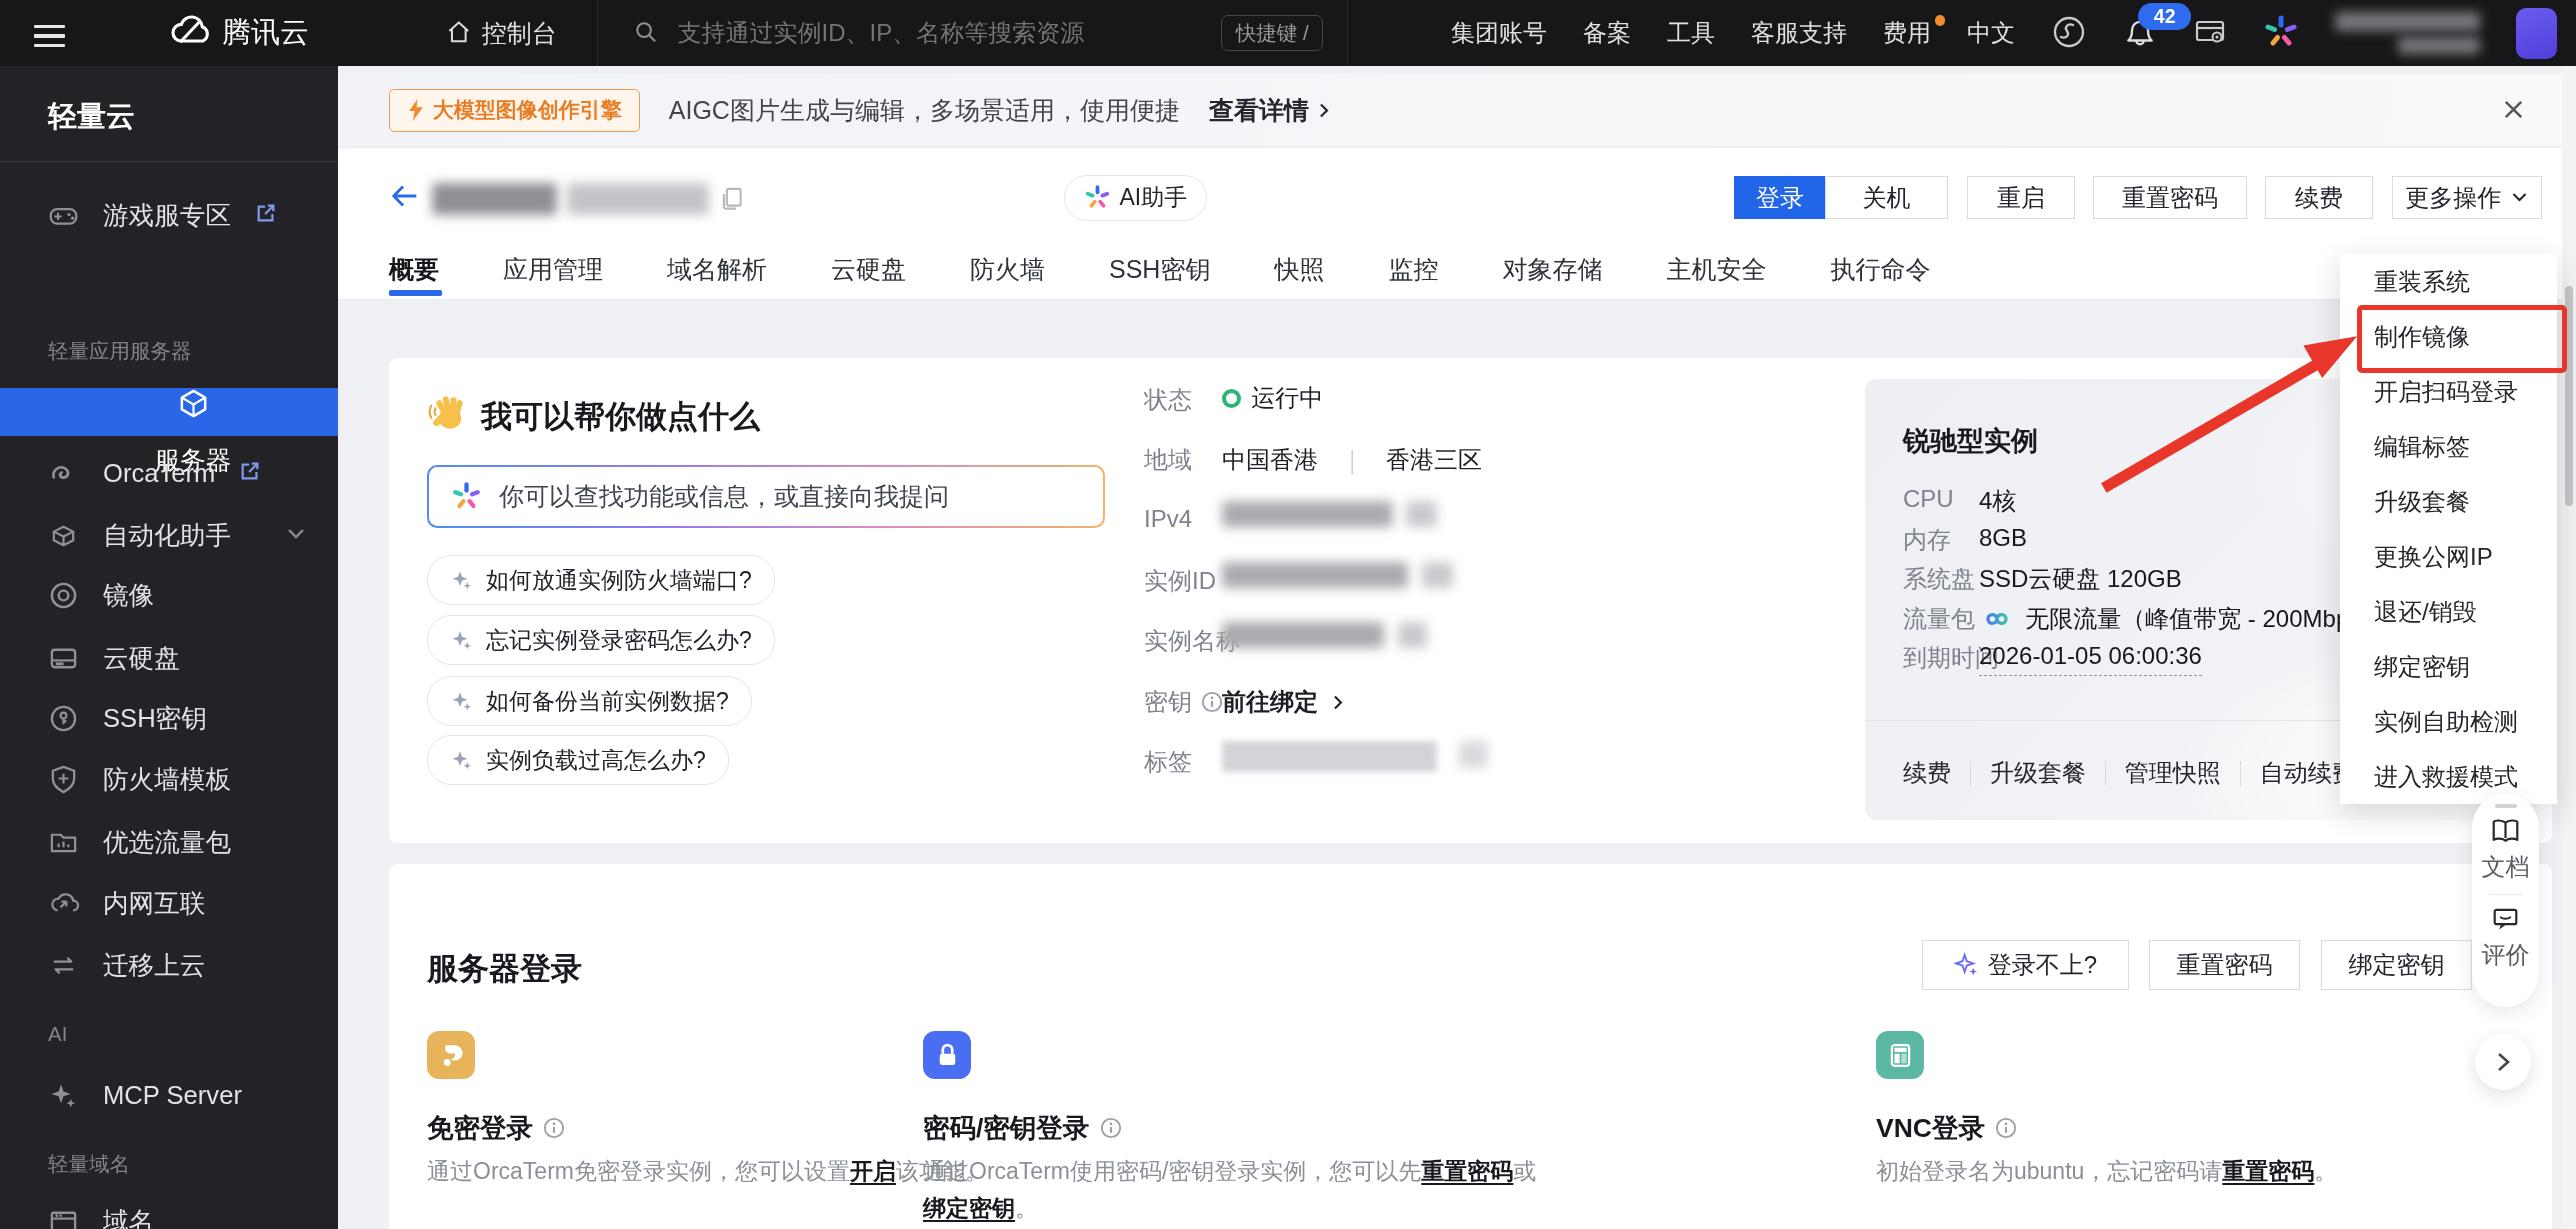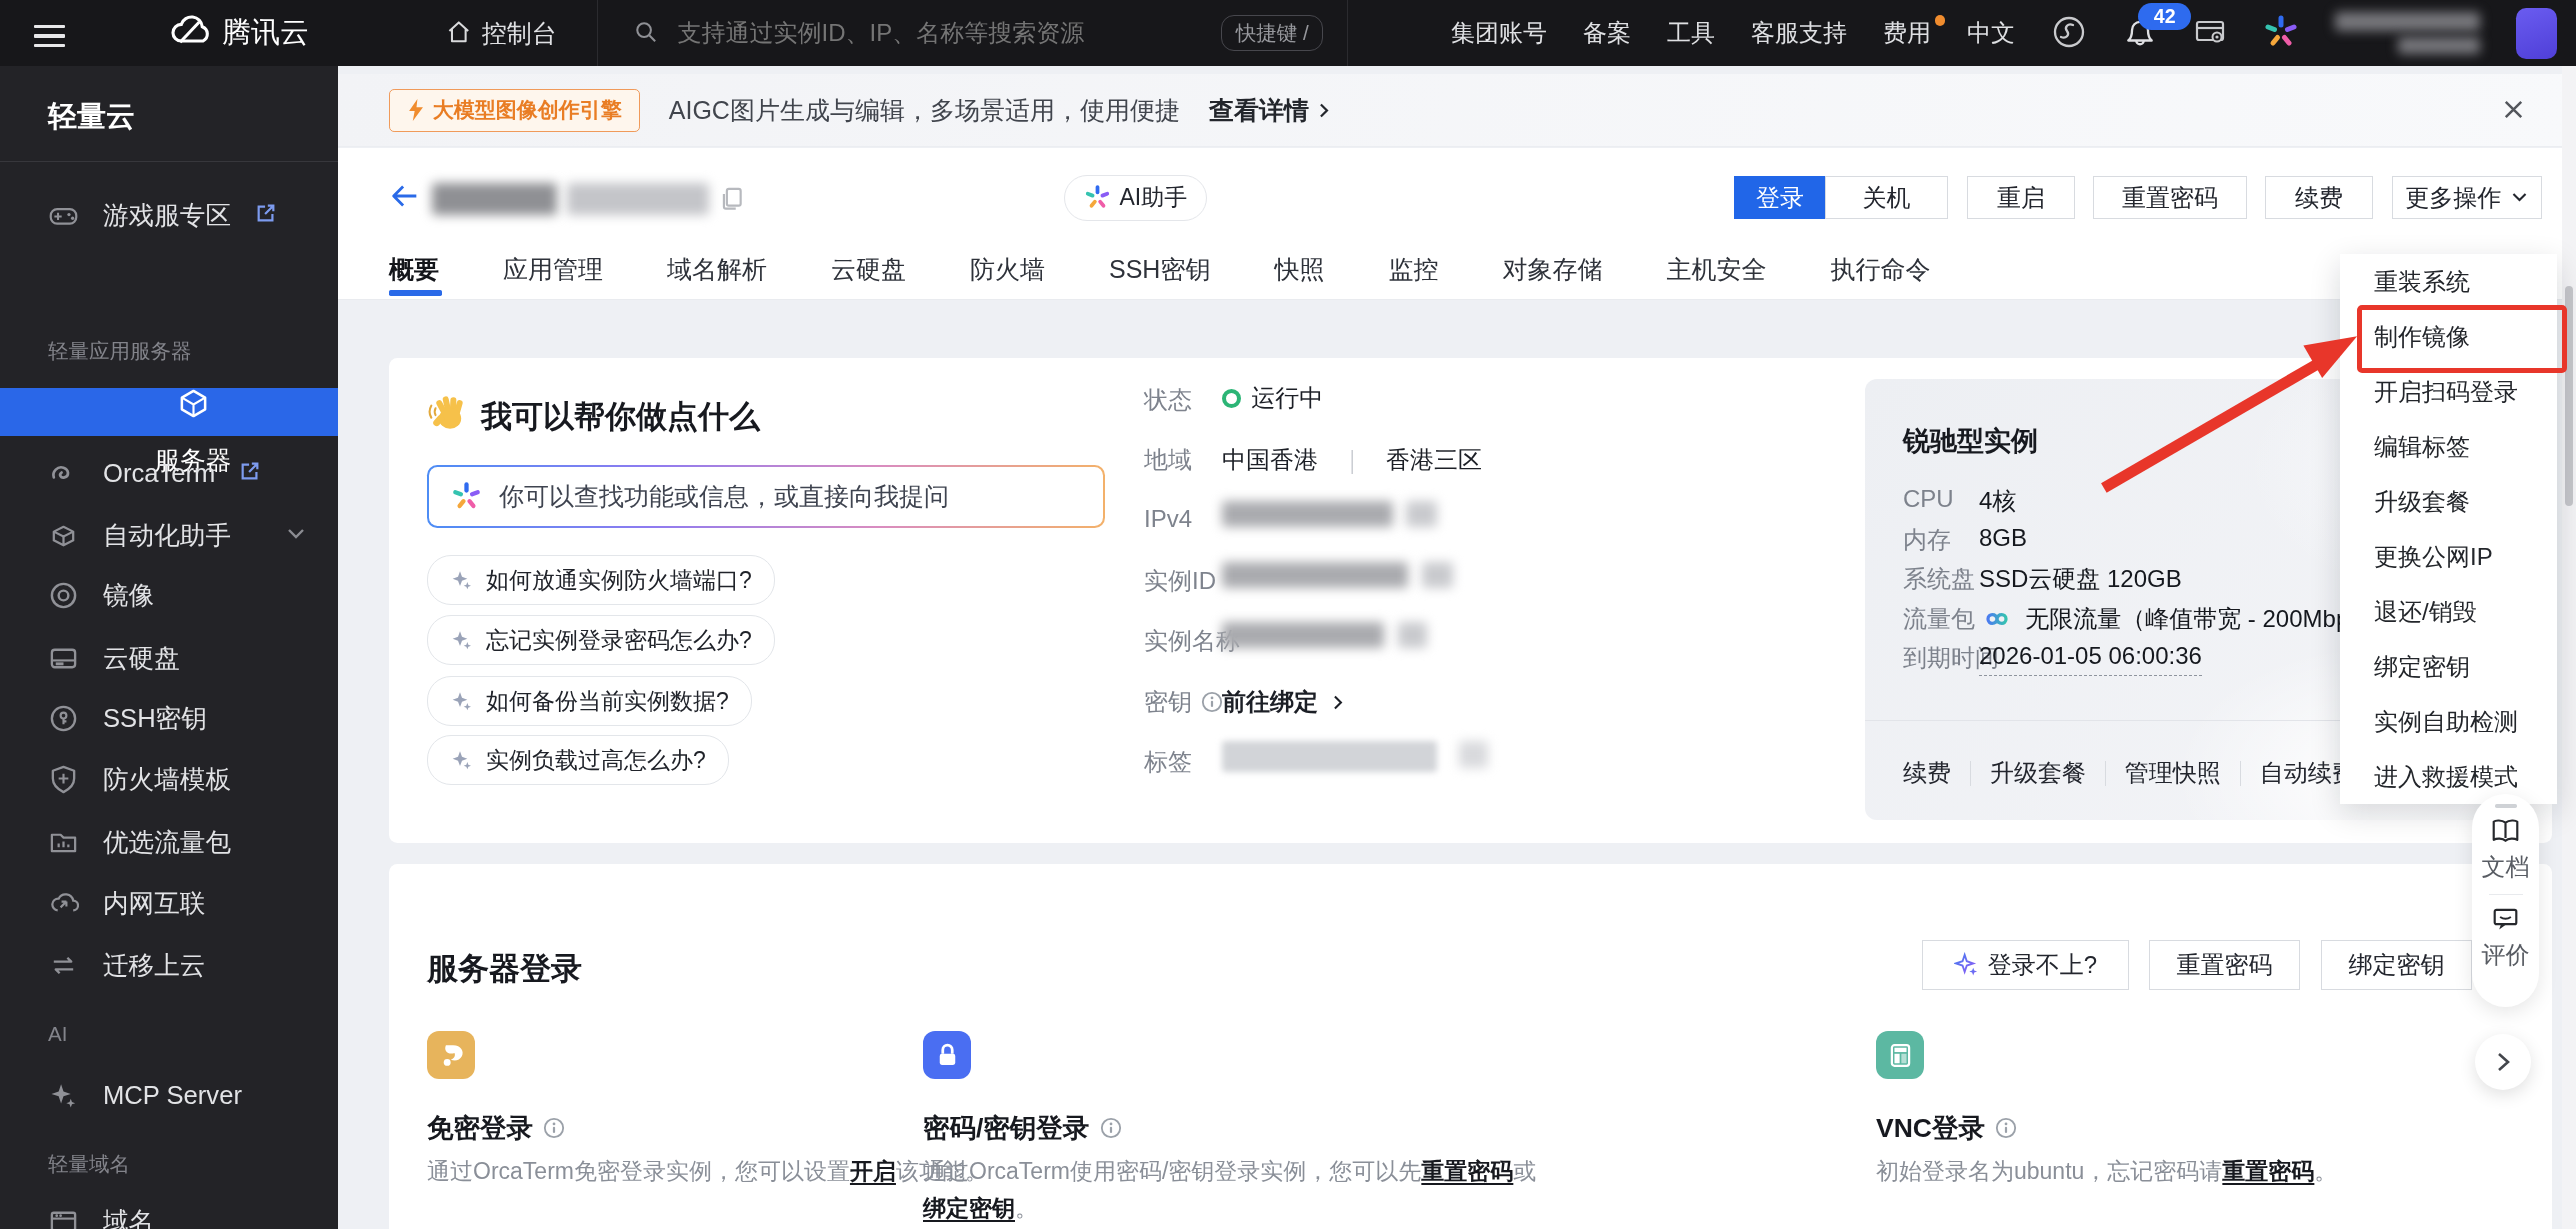--- a/index.html
+++ b/index.html
@@ -8,21 +8,21 @@
           font-family:"Liberation Sans","DejaVu Sans",sans-serif;background:#eef0f4;}
   .abs{position:absolute;}
   .flex{display:flex;align-items:center;}
 
   
   #topbar{position:absolute;left:0;top:0;width:2576px;height:66px;background:#17171a;z-index:30;}
   .tb-text{font-size:24px;color:#dfe0e3;white-space:nowrap;}
   .tb-dim{color:#8f9095;}
   .tb-divider{position:absolute;top:0;width:0.9px;height:66px;background:#2b2b2f;}
   .burger span{display:block;width:31px;height:3.4px;background:#e8e8ea;margin:6px 0;border-radius:0.9px;}
-  .shortcut{border:0.9px solid #47474d;border-radius:13px;height:34px;padding:0 13.7px;
+  .shortcut{border:0.9px solid #47474d;border-radius:7px;height:34px;padding:0 13.7px;
             font-size:20.5px;color:#97989d;display:flex;align-items:center;}
   .tb-right{position:absolute;right:19px;top:0;height:66px;display:flex;align-items:center;gap:36px;}
   .badge{position:absolute;top:-12px;left:15.4px;min-width:39px;height:27px;border-radius:13.7px;
          background:#2e6bef;color:#fff;font-size:19.6px;font-weight:bold;display:flex;
          align-items:center;justify-content:center;padding:0 6.8px;}
   .fee-dot{position:absolute;top:-1.7px;right:-13.7px;width:10.2px;height:10.2px;border-radius:50%;background:#f08c2e;}
   .blurline{border-radius:3.4px;filter:blur(5.1px);}
   .avatar{width:41px;height:51px;border-radius:10.2px;background:linear-gradient(160deg,#6a5cf0,#4f3fd8);}
 
   

